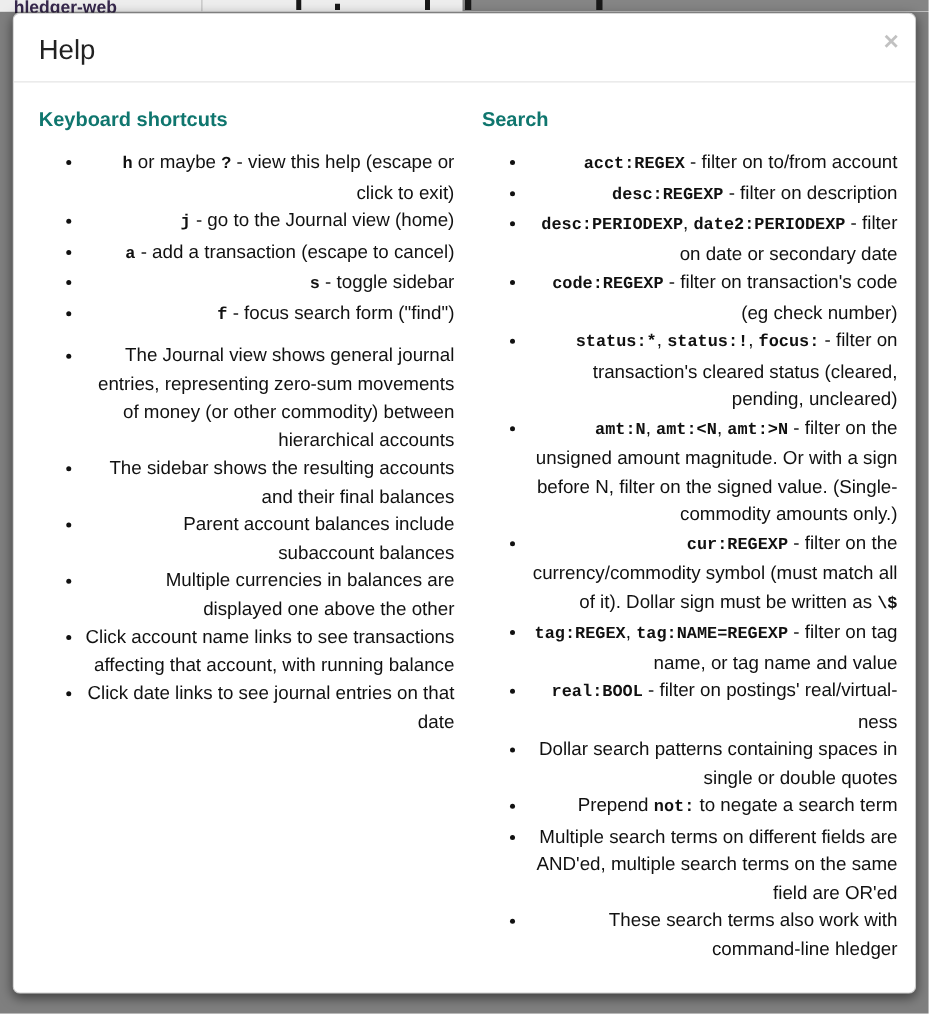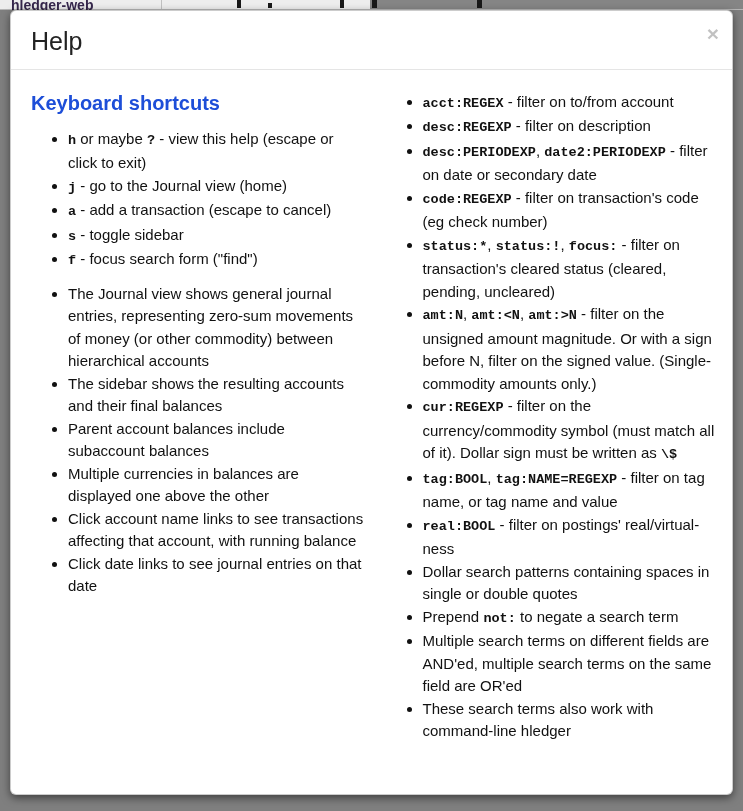--- a/index.html
+++ b/index.html
@@ -30,38 +30,38 @@
       rgba(0,0,0,0.50) 10px, rgba(0,0,0,0.50) 100%);
   }
   
   .modal{
     position:absolute;left:10px;top:10px;width:721px;height:783px;
     background:#fff;border:1px solid rgba(0,0,0,0.2);border-radius:6px;
     box-shadow:0 3px 9px rgba(0,0,0,0.5);
     overflow:hidden;
   }
   .modal-header{position:relative;padding:16px 20px 13px 20px;border-bottom:1px solid #e5e5e5;}
-  .modal-title{margin:0;font-size:25px;font-weight:400;color:#222;line-height:1.15;}
+  .modal-title{margin:0;font-size:22px;font-weight:400;color:#222;line-height:1.15;}
   .close-btn{
     position:absolute;top:12px;right:13px;
     background:none;border:0;padding:0;cursor:pointer;
     font-family:"Liberation Sans",sans-serif;
     font-size:21px;font-weight:700;line-height:1;color:#000;opacity:0.24;
   }
   .modal-body{
     padding:21px 14px 30px 20px;
     display:grid;grid-template-columns:1fr 1fr;column-gap:22px;
     align-items:start;
   }
   .help-col h2{
-    font-size:20px;font-weight:700;color:#1d4ed8;
+    font-size:16px;font-weight:700;color:#0f766e;
     margin:21px 0 13px 0;line-height:1.2;
   }
   .help-col h2:first-child{margin-top:0;}
-  .help-col ul{margin:0 0 10px 0;padding:0 0 0 37px;list-style:disc;}
+  .help-col ul{margin:0 0 10px 0;padding:0 0 0 37px;list-style:disc;text-align:right;}
   .help-col li{font-size:15px;line-height:22.5px;color:#111;}
   .help-col code{
     font-family:"Liberation Mono","DejaVu Sans Mono",monospace;
     font-weight:700;font-size:13.5px;color:#111;
   }
 </style>
 </head>
 <body>
 
 <div class="bg-page">
@@ -95,29 +95,30 @@
         <ul>
           <li>The Journal view shows general journal entries, representing zero-sum movements of money (or other commodity) between hierarchical accounts</li>
           <li>The sidebar shows the resulting accounts and their final balances</li>
           <li>Parent account balances include subaccount balances</li>
           <li>Multiple currencies in balances are displayed one above the other</li>
           <li>Click account name links to see transactions affecting that account, with running balance</li>
           <li>Click date links to see journal entries on that date</li>
         </ul>
       </div>
     <div class="help-col">
+        <h2>Search</h2>
         <ul>
           <li><code>acct:REGEX</code> - filter on to/from account</li>
           <li><code>desc:REGEXP</code> - filter on description</li>
           <li><code>desc:PERIODEXP</code>, <code>date2:PERIODEXP</code> - filter on date or secondary date</li>
           <li><code>code:REGEXP</code> - filter on transaction's code (eg check number)</li>
           <li><code>status:*</code>, <code>status:!</code>, <code>focus:</code> - filter on transaction's cleared status (cleared, pending, uncleared)</li>
           <li><code>amt:N</code>, <code>amt:&lt;N</code>, <code>amt:&gt;N</code> - filter on the unsigned amount magnitude. Or with a sign before N, filter on the signed value. (Single-commodity amounts only.)</li>
           <li><code>cur:REGEXP</code> - filter on the currency/commodity symbol (must match all of it). Dollar sign must be written as <code>\$</code></li>
-          <li><code>tag:BOOL</code>, <code>tag:NAME=REGEXP</code> - filter on tag name, or tag name and value</li>
+          <li><code>tag:REGEX</code>, <code>tag:NAME=REGEXP</code> - filter on tag name, or tag name and value</li>
           <li><code>real:BOOL</code> - filter on postings' real/virtual-ness</li>
           <li>Dollar search patterns containing spaces in single or double quotes</li>
           <li>Prepend <code>not:</code> to negate a search term</li>
           <li>Multiple search terms on different fields are AND'ed, multiple search terms on the same field are OR'ed</li>
           <li>These search terms also work with command-line hledger</li>
         </ul>
       </div>
   </div>
 </div>
 

